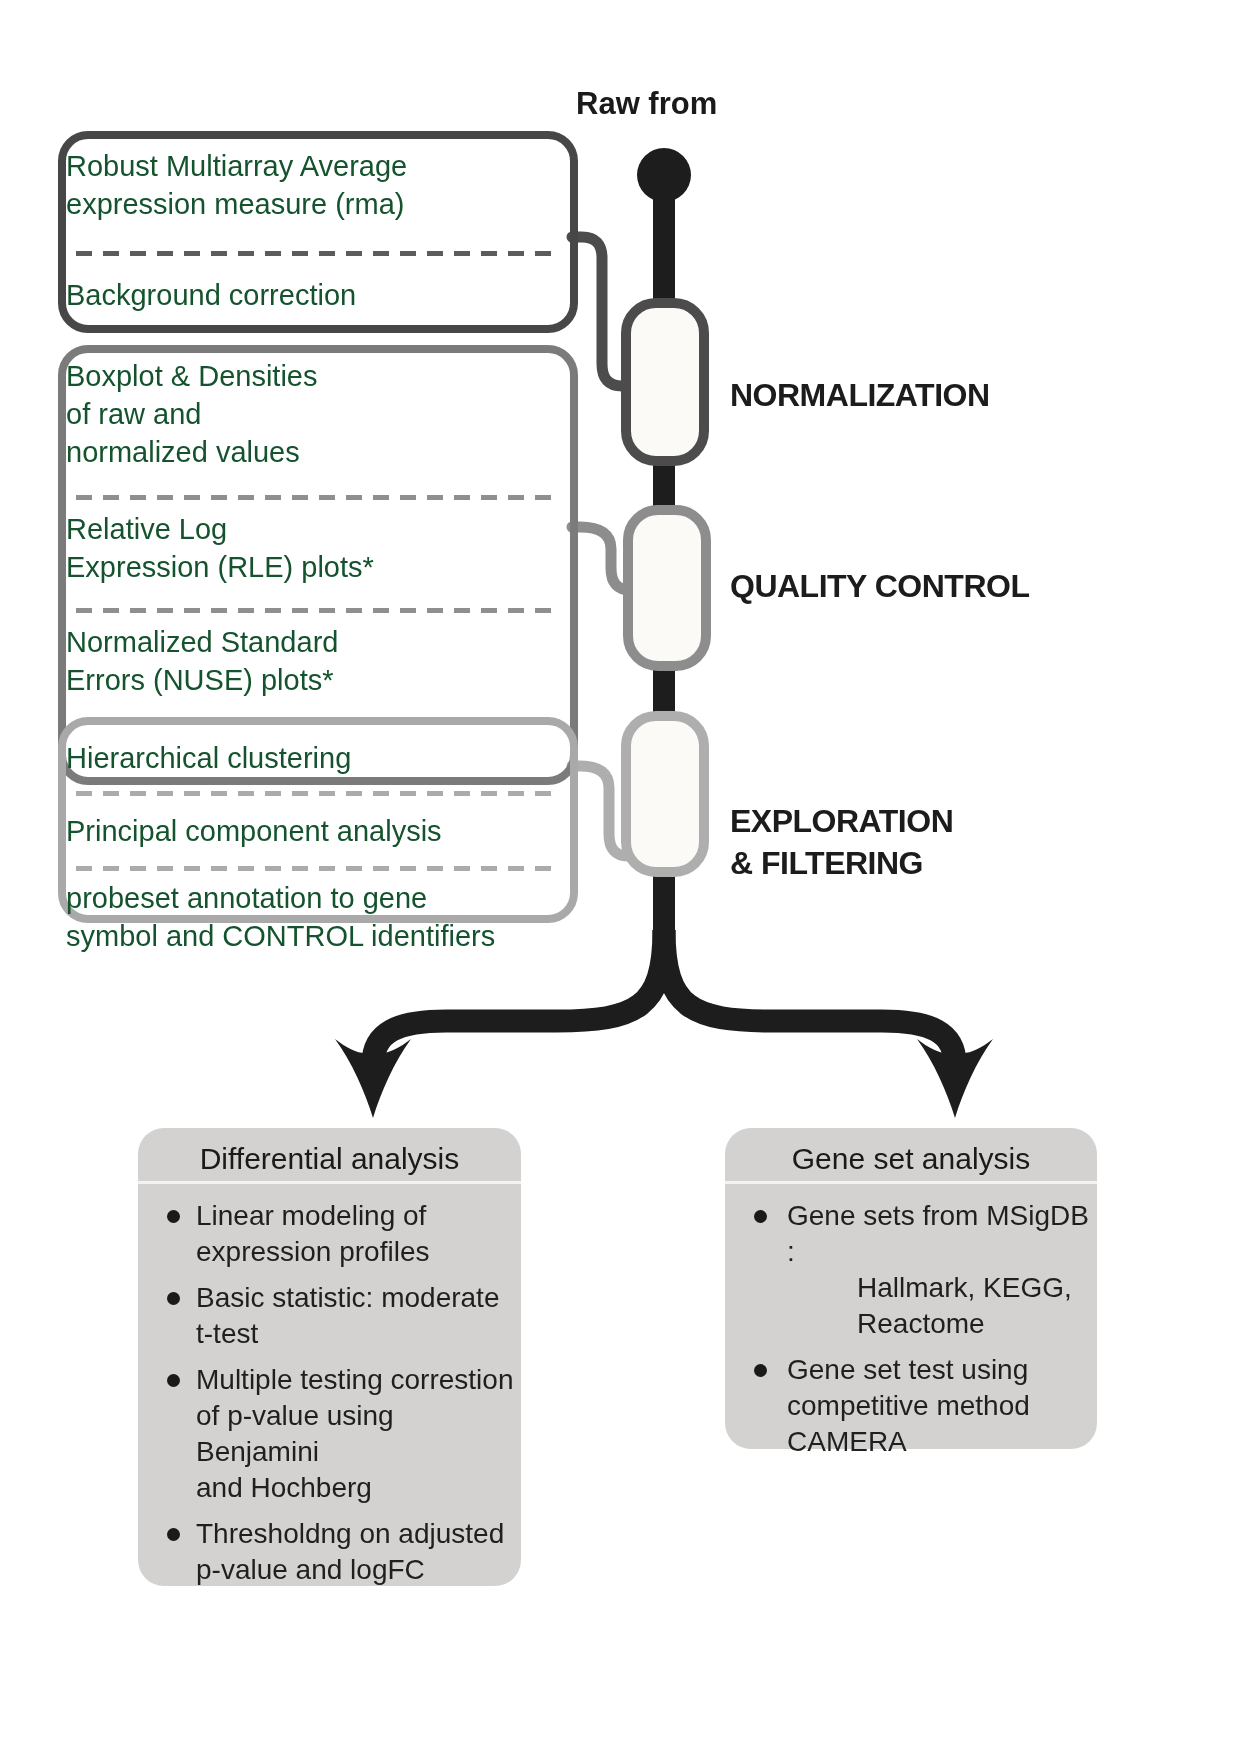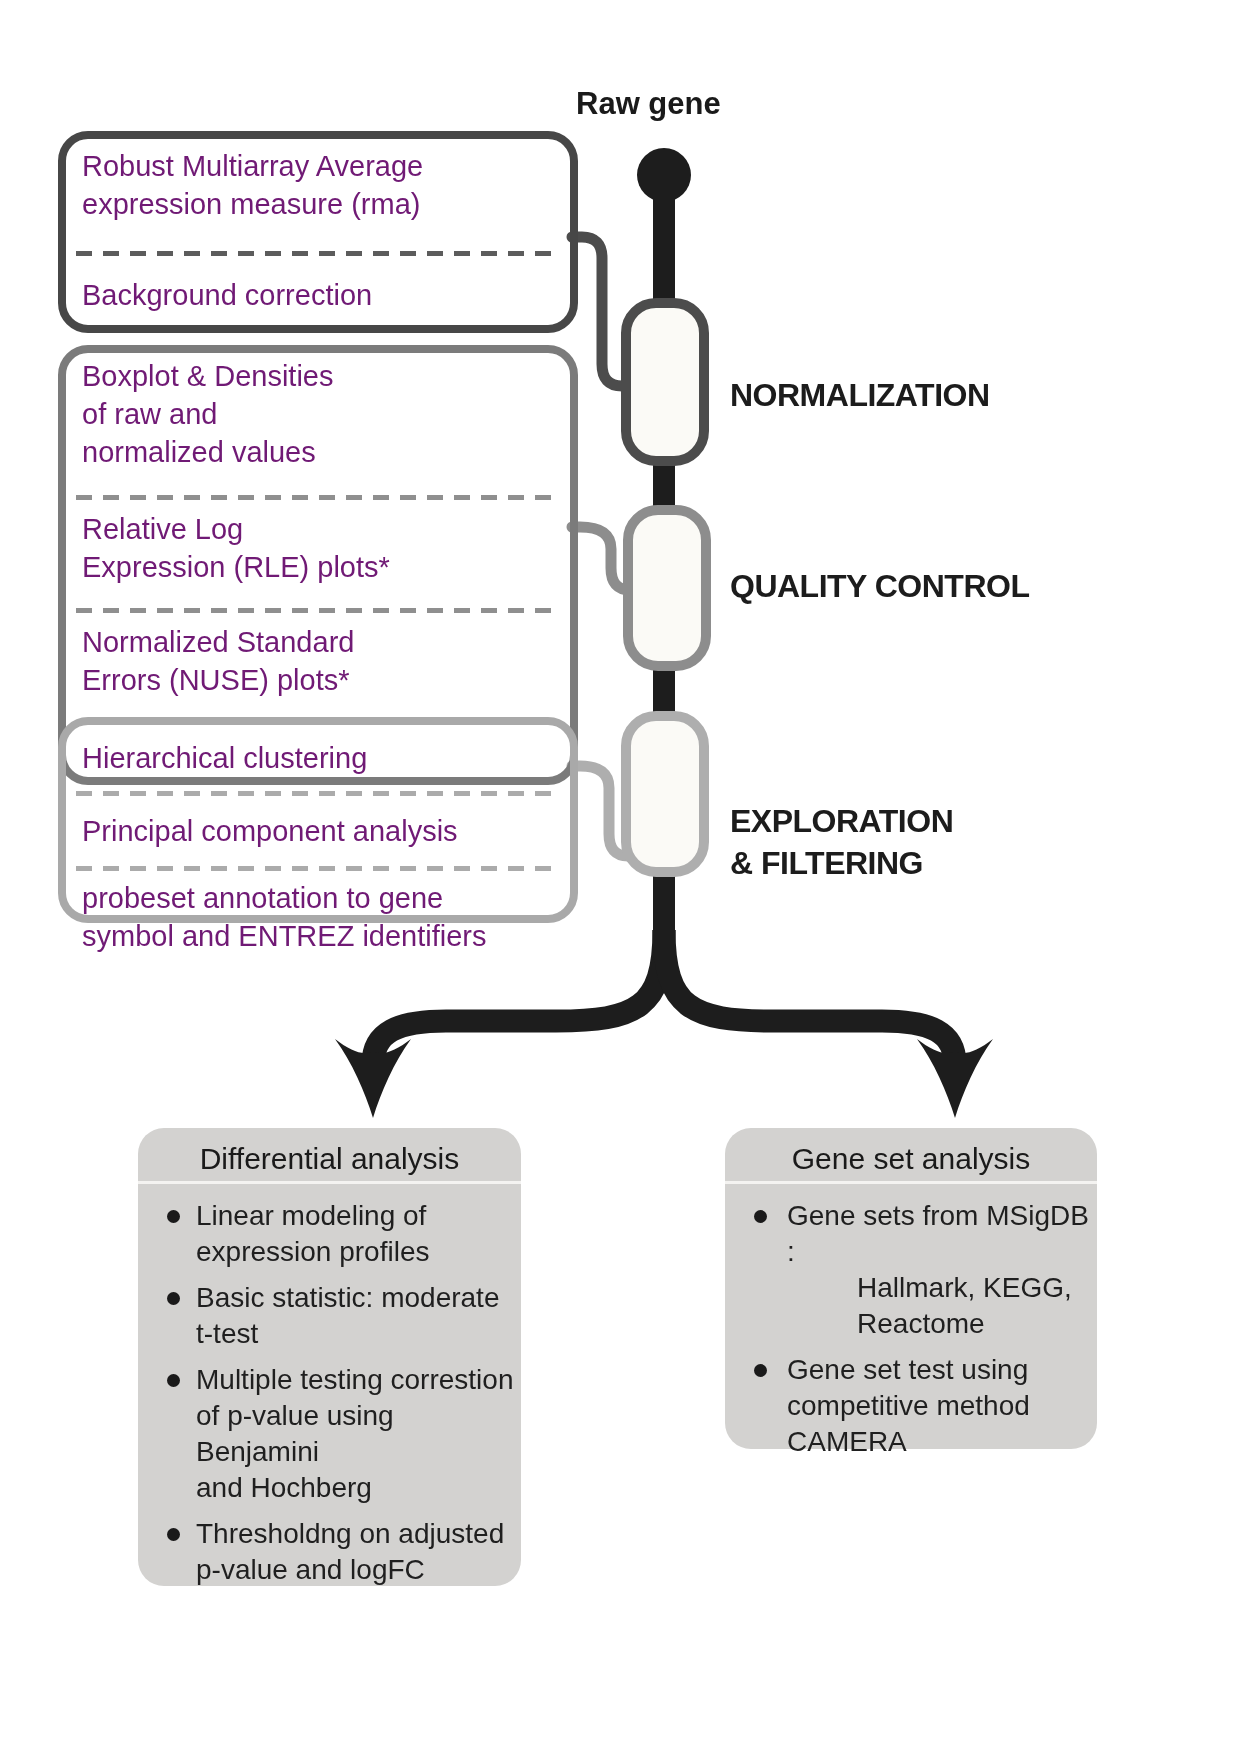--- a/index.html
+++ b/index.html
@@ -24,22 +24,22 @@
 
   
   .obox{
     position:absolute;left:58px;width:520px;box-sizing:border-box;
     border-radius:30px;border:8px solid #777;background:transparent;
   }
   #obox-1{top:131px;height:202px;border-color:#474747;}
   #obox-2{top:345px;height:440px;border-color:#7b7b7b;}
   #obox-3{top:717px;height:206px;border-color:#a9a9a9;}
   .sec{
-    white-space:pre-line;font-size:29px;line-height:38px;color:#701a75;
-    padding-left:16px;padding-right:8px;
+    white-space:pre-line;font-size:29px;line-height:38px;color:#14532d;
+    padding-right:8px;
   }
   .dash{height:5px;margin:0 10px;}
   #obox-1 .dash{background:repeating-linear-gradient(90deg,#5c5c5c 0 16px,transparent 16px 27px);}
   #obox-2 .dash{background:repeating-linear-gradient(90deg,#8f8f8f 0 16px,transparent 16px 27px);}
   #obox-3 .dash{background:repeating-linear-gradient(90deg,#ababab 0 16px,transparent 16px 27px);}
 
   
   .panel{
     position:absolute;top:1128px;background:#d3d2d0;border-radius:26px;
     box-sizing:border-box;
@@ -81,21 +81,21 @@
     <rect x="626" y="716" width="78" height="156" rx="30" fill="#fbfaf6" stroke="#aeaeae" stroke-width="10"></rect>
 
     <path d="M664,930 C664,1008 636,1021 556,1021 L446,1021 C398,1021 373,1032 373,1064" stroke="#1d1d1d" stroke-width="23" fill="none"></path>
     <path d="M664,930 C664,1008 692,1021 772,1021 L882,1021 C930,1021 955,1032 955,1064" stroke="#1d1d1d" stroke-width="23" fill="none"></path>
     <path d="M373,1118 C365,1092 352,1062 335,1039 C352,1052 364,1056 373,1051
              C382,1056 394,1052 411,1039 C394,1062 381,1092 373,1118 Z" fill="#1d1d1d"></path>
     <path d="M955,1118 C947,1092 934,1062 917,1039 C934,1052 946,1056 955,1051
              C964,1056 976,1052 993,1039 C976,1062 963,1092 955,1118 Z" fill="#1d1d1d"></path>
   </svg>
 
-  <div class="raw-label">Raw gene</div>
+  <div class="raw-label">Raw from</div>
 
   <div class="stage" id="stage-2">QUALITY CONTROL</div>
   <div class="stage" id="stage-1">NORMALIZATION</div>
   <div class="stage" id="stage-3">EXPLORATION
 &amp; FILTERING</div>
 
   <div class="obox" id="obox-1">
     <div class="sec" style="padding-top:8px">Robust Multiarray Average
 expression measure (rma)</div>
     <div class="dash" style="margin-top:28px"></div>
@@ -113,21 +113,21 @@
     <div class="sec" style="margin-top:10px">Normalized Standard
 Errors (NUSE) plots*</div>
   </div>
 
   <div class="obox" id="obox-3">
     <div class="sec" style="padding-top:14px">Hierarchical clustering</div>
     <div class="dash" style="margin-top:14px"></div>
     <div class="sec" style="margin-top:16px">Principal component analysis</div>
     <div class="dash" style="margin-top:16px"></div>
     <div class="sec" style="margin-top:8px">probeset annotation to gene
-symbol and ENTREZ identifiers</div>
+symbol and CONTROL identifiers</div>
   </div>
 
   <div class="panel" id="panel-diff">
     <div class="panel-title">Differential analysis</div>
     <hr class="panel-sep">
     <ul class="blist">
       <li>Linear modeling of
 expression profiles</li>
       <li>Basic statistic: moderate
 t-test</li>

